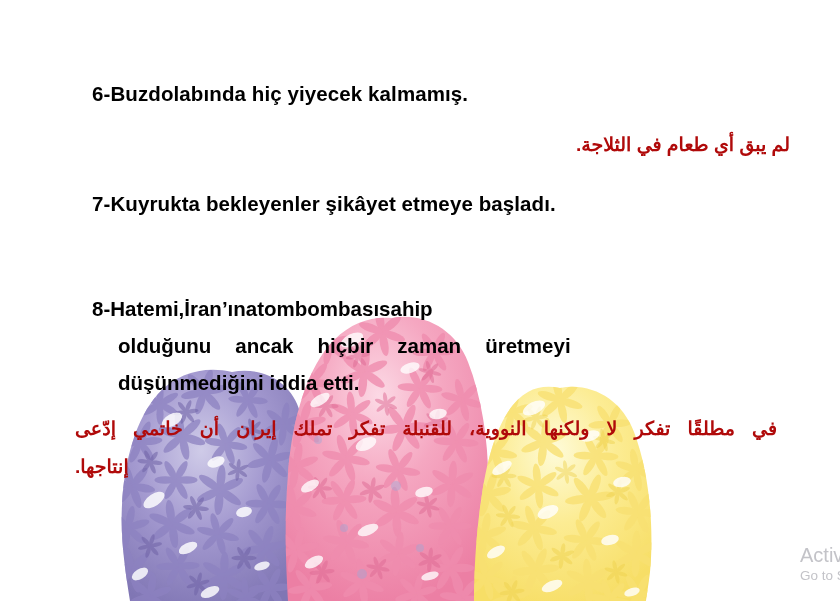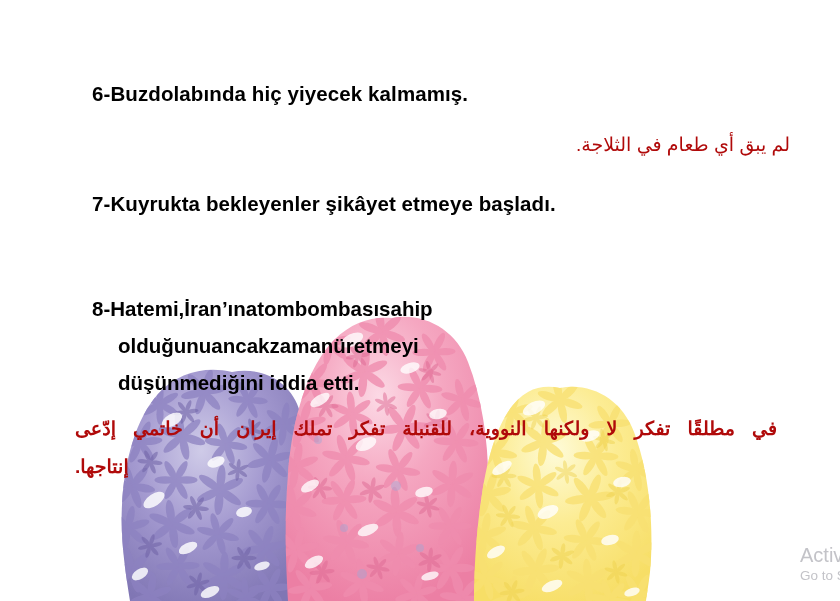--- a/index.html
+++ b/index.html
@@ -40,21 +40,21 @@
     color: #000000;
     font-weight: bold;
     font-size: 20.5px;
     letter-spacing: 0.1px;
     white-space: nowrap;
   }
 
   .ar-line {
     position: absolute;
     color: #b00a0a;
-    font-weight: normal;
+    font-weight: bold;
     font-size: 19px;
     direction: rtl;
     unicode-bidi: embed;
     white-space: nowrap;
     text-align: center;
   }
 
   
   #item8 {
     position: absolute;
@@ -68,20 +68,21 @@
   }
   #item8 .ln {
     display: flex;
     width: 100%;
   }
   #item8 .ln.justify {
   }
   #item8 .ln.indent {
     padding-left: 26px;
     box-sizing: border-box;
+    gap: 24px;
   }
   #item8 .w { white-space: pre; }
 
   
   #ar8 {
     position: absolute;
     left: 75px;
     top: 410px;
     width: 702px;
     color: #b00a0a;
@@ -365,20 +366,21 @@
       <div class="ln justify">
         <span class="w">8-Hatemi,</span>
         <span class="w">İran’ın</span>
         <span class="w">atom</span>
         <span class="w">bombası</span>
         <span class="w">sahip</span>
       </div>
       <div class="ln justify indent">
         <span class="w">olduğunu</span>
         <span class="w">ancak</span>
+        <span class="w">hiçbir</span>
         <span class="w">zaman</span>
         <span class="w">üretmeyi</span>
       </div>
       <div class="ln indent">
         <span class="w">düşünmediğini iddia etti.</span>
       </div>
     </div>
 
     <div id="ar8">
       <div class="arln justify">

